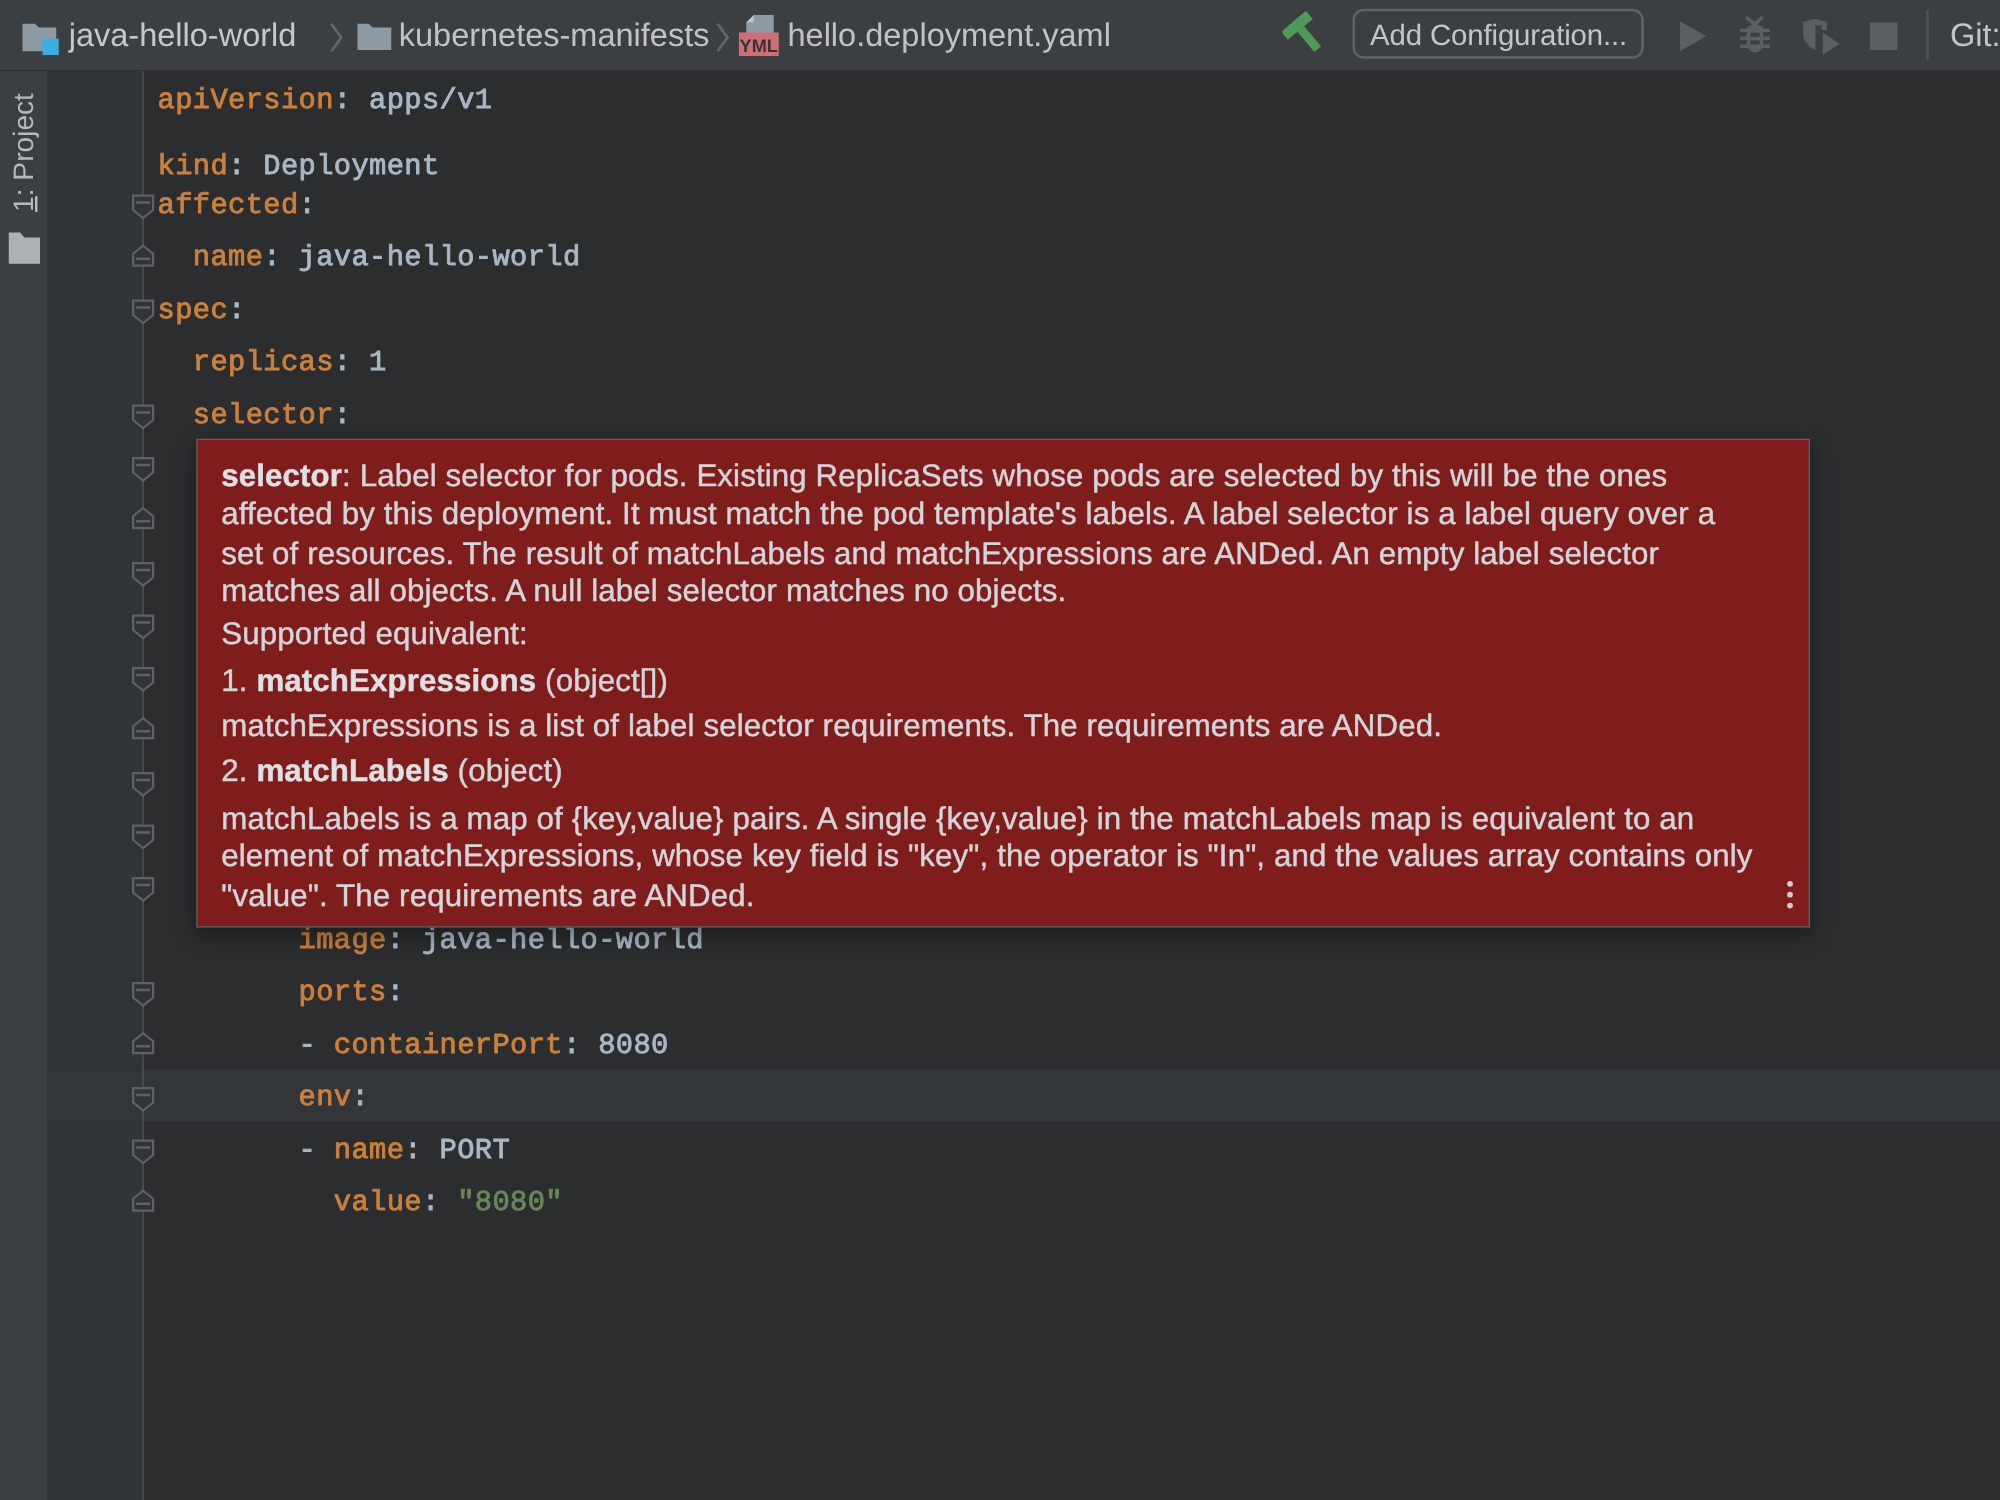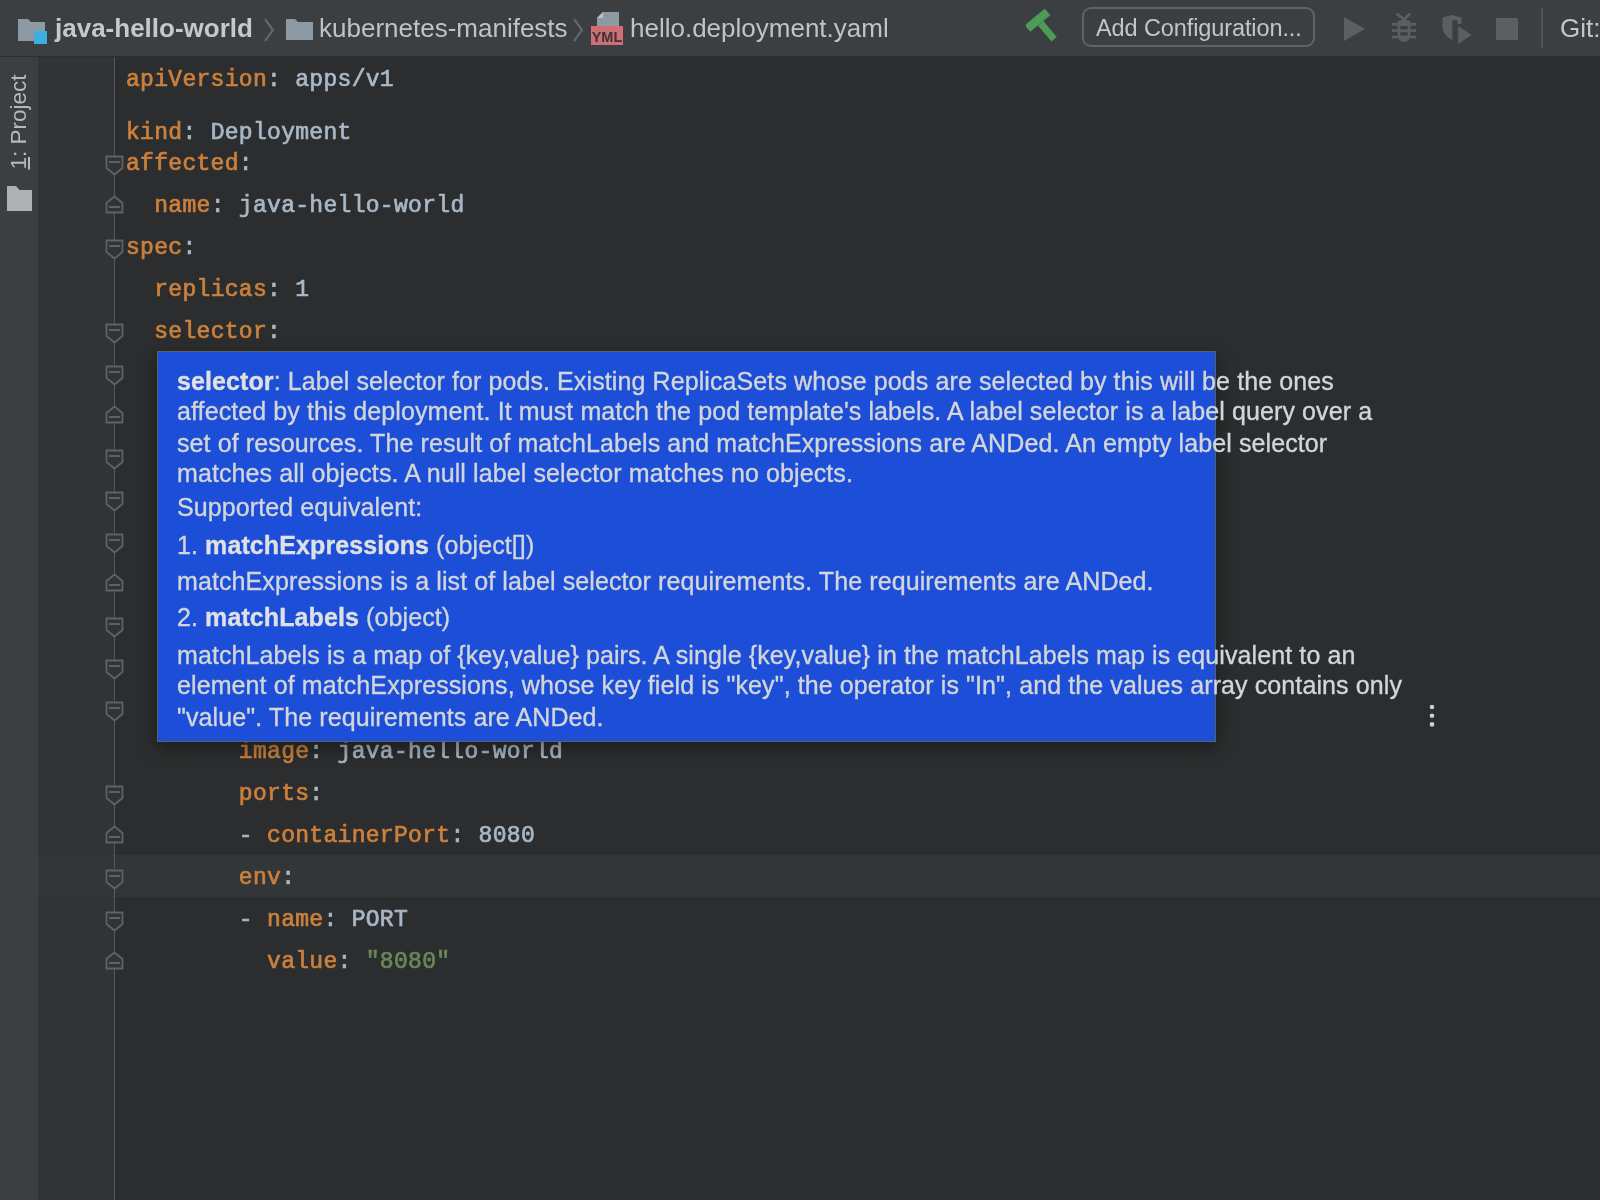--- a/index.html
+++ b/index.html
@@ -7,21 +7,21 @@
 .k{color:#cb803c;}
 .s{color:#6a8759;}
 .ptxt{position:absolute;left:19px;font-size:25px;line-height:27px;white-space:pre;color:#d3d6d9;-webkit-text-stroke:0.35px currentColor;letter-spacing:0.1px;}
 .ptxt b{color:#dee0e2;font-weight:bold;}
 </style></head><body>
 <div class="abs" style="left:0;top:0;width:1600px;height:57px;background:#3c3f42;border-bottom:1px solid #2c2e2f;box-sizing:border-box;"></div>
 <svg class="abs" style="left:17px;top:15px" width="31" height="30" viewBox="0 0 31 30">
     <path d="M1 4 h10 l3 3 h14 v19 h-27 z" fill="#8d99a3"></path>
     <rect x="17" y="16" width="13" height="13" fill="#3bb0e0"></rect>
   </svg>
-<div class="abs" style="left:55px;top:13px;font-size:26px;font-weight:bold;color:#c6c9cc;">java-hello-world</div>
+<div class="abs" style="left:55px;top:13px;font-size:26px;font-weight:normal;color:#c6c9cc;">java-hello-world</div>
 <svg class="abs" style="left:262px;top:17px" width="14" height="26" viewBox="0 0 14 26">
     <path d="M3 2 L11 13 L3 24" stroke="#61666a" stroke-width="2.2" fill="none"></path>
   </svg>
 <svg class="abs" style="left:285px;top:16px" width="29" height="27" viewBox="0 0 29 27">
     <path d="M1 3 h9 l3 3 h15 v18 h-27 z" fill="#8d99a3"></path>
   </svg>
 <div class="abs" style="left:319px;top:13px;font-size:26px;color:#c0c3c6;">kubernetes-manifests</div>
 <svg class="abs" style="left:571px;top:17px" width="14" height="26" viewBox="0 0 14 26">
     <path d="M3 2 L11 13 L3 24" stroke="#61666a" stroke-width="2.2" fill="none"></path>
   </svg>
@@ -156,21 +156,21 @@
     <line x1="4" y1="7" x2="15" y2="7" stroke="#5e6265" stroke-width="2"></line>
   </svg>
 <svg class="abs" style="left:105px;top:911px" width="19" height="21" viewBox="0 0 19 21">
     <path d="M1.5 1.5 H17.5 V13 L9.5 19.5 L1.5 13 Z" fill="#313437" stroke="#5e6265" stroke-width="1.8"></path>
     <line x1="4" y1="7" x2="15" y2="7" stroke="#5e6265" stroke-width="2"></line>
   </svg>
 <svg class="abs" style="left:105px;top:951px" width="19" height="19" viewBox="0 0 19 19">
     <path d="M1.5 17.5 H17.5 V8 L9.5 1.5 L1.5 8 Z" fill="#313437" stroke="#5e6265" stroke-width="1.8"></path>
     <line x1="4" y1="12" x2="15" y2="12" stroke="#5e6265" stroke-width="2"></line>
   </svg>
-<div class="abs" style="left:157px;top:351px;width:1059px;height:391px;background:#1d4ed8;border:1px solid #5e6163;box-sizing:border-box;box-shadow:0 6px 18px rgba(0,0,0,0.4);">
+<div class="abs" style="left:157px;top:351px;width:1291px;height:391px;background:#7f1d1d;border:1px solid #5e6163;box-sizing:border-box;box-shadow:0 6px 18px rgba(0,0,0,0.4);">
 <div class="ptxt" style="top:16px;"><b>selector</b>: Label selector for pods. Existing ReplicaSets whose pods are selected by this will be the ones</div>
 <div class="ptxt" style="top:46px;">affected by this deployment. It must match the pod template's labels. A label selector is a label query over a</div>
 <div class="ptxt" style="top:78px;">set of resources. The result of matchLabels and matchExpressions are ANDed. An empty label selector</div>
 <div class="ptxt" style="top:108px;">matches all objects. A null label selector matches no objects.</div>
 <div class="ptxt" style="top:142px;">Supported equivalent:</div>
 <div class="ptxt" style="top:180px;">1. <b>matchExpressions</b> (object[])</div>
 <div class="ptxt" style="top:216px;">matchExpressions is a list of label selector requirements. The requirements are ANDed.</div>
 <div class="ptxt" style="top:252px;">2. <b>matchLabels</b> (object)</div>
 <div class="ptxt" style="top:290px;">matchLabels is a map of {key,value} pairs. A single {key,value} in the matchLabels map is equivalent to an</div>
 <div class="ptxt" style="top:320px;">element of matchExpressions, whose key field is "key", the operator is "In", and the values array contains only</div>

